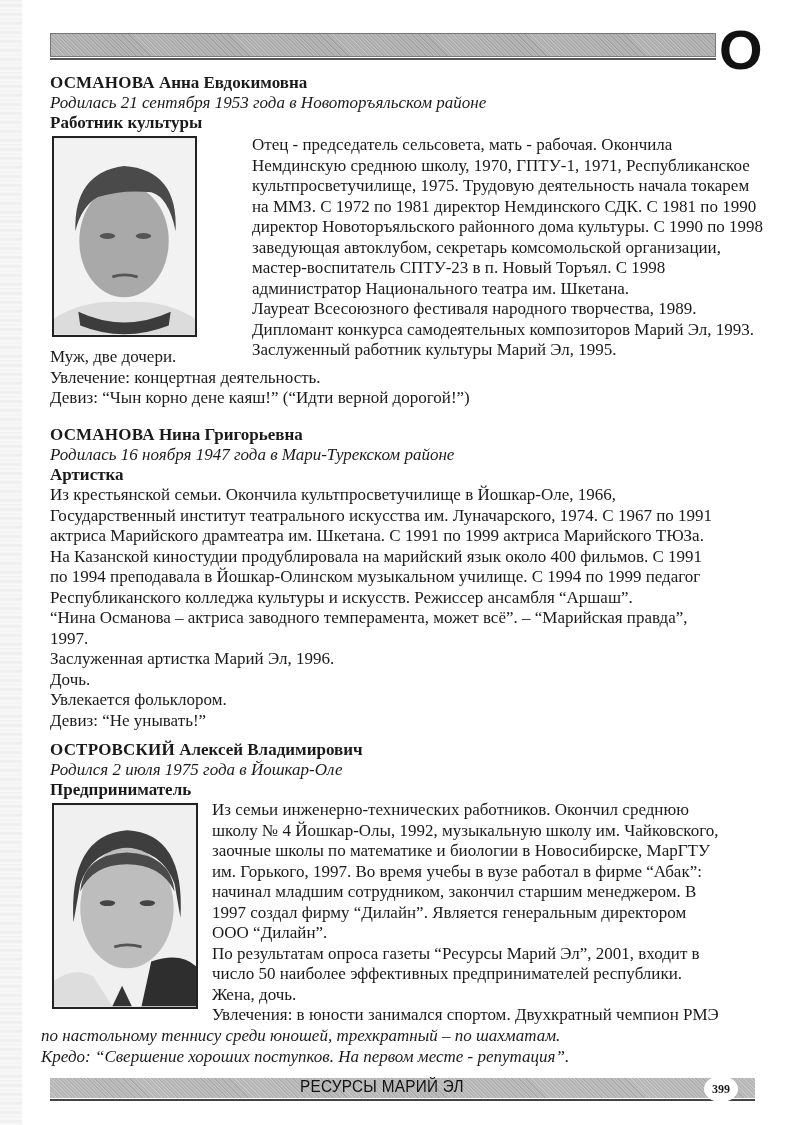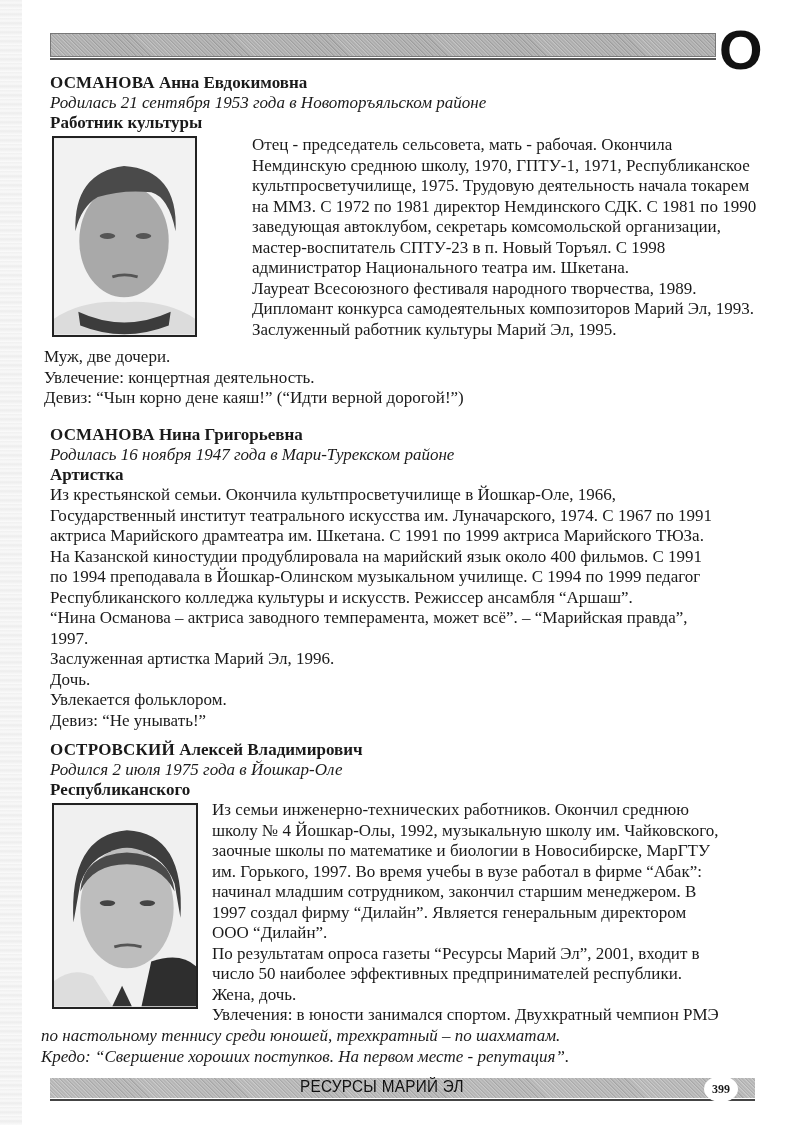--- a/index.html
+++ b/index.html
@@ -84,28 +84,29 @@
     <path d="M60 142 Q72 138 86 142" stroke="#555" stroke-width="3" fill="none"></path>
     <path d="M0 201 L0 185 Q30 165 72 168 Q115 165 145 185 L145 201 Z" fill="#dcdcdc"></path>
     <path d="M25 178 Q72 200 120 178 L118 192 Q72 210 27 192 Z" fill="#3c3c3c"></path>
   </svg>
 </div>
 <div class="wrap-text body-text" style="left:212px; top:135px;margin-left:40px;">
   <span class="line">Отец - председатель сельсовета, мать - рабочая. Окончила</span>
   <span class="line">Немдинскую среднюю школу, 1970, ГПТУ-1, 1971, Республиканское</span>
   <span class="line">культпросветучилище, 1975. Трудовую деятельность начала токарем</span>
   <span class="line">на ММЗ. С 1972 по 1981 директор Немдинского СДК. С 1981 по 1990</span>
+  <span class="line">директор Новоторъяльского районного дома культуры. С 1990 по 1998</span>
   <span class="line">заведующая автоклубом, секретарь комсомольской организации,</span>
   <span class="line">мастер-воспитатель СПТУ-23 в п. Новый Торъял. С 1998</span>
   <span class="line">администратор Национального театра им. Шкетана.</span>
   <span class="line">Лауреат Всесоюзного фестиваля народного творчества, 1989.</span>
   <span class="line">Дипломант конкурса самодеятельных композиторов Марий Эл, 1993.</span>
   <span class="line">Заслуженный работник культуры Марий Эл, 1995.</span>
 </div>
-<div class="wrap-text body-text" style="left:44px; top:347px;">
+<div class="wrap-text body-text" style="left:50px; top:347px;">
   <span class="line">Муж, две дочери.</span>
   <span class="line">Увлечение: концертная деятельность.</span>
   <span class="line">Девиз: “Чын корно дене каяш!” (“Идти верной дорогой!”)</span>
 </div>
 
 <div class="entry" style="top:425px;">
   <div class="name">
     <span class="surname">ОСМАНОВА</span>
     <span>Нина Григорьевна</span>
   </div>
@@ -126,21 +127,21 @@
   <span class="line">Увлекается фольклором.</span>
   <span class="line">Девиз: “Не унывать!”</span>
 </div>
 
 <div class="entry" style="top:740px;">
   <div class="name">
     <span class="surname">ОСТРОВСКИЙ</span>
     <span>Алексей Владимирович</span>
   </div>
   <div class="born">Родился 2 июля 1975 года в Йошкар-Оле</div>
-  <div class="profession">Республиканского</div>
+  <div class="profession">Предприниматель</div>
 </div>
 <div class="photo" style="left:52px; top:803px; width:146px; height:206px;">
   <svg viewBox="0 0 146 206">
     <rect width="146" height="206" fill="#f0f0f0"></rect>
     <path d="M20 120 Q15 30 75 25 Q135 28 130 115 L124 80 Q110 45 75 45 Q40 45 27 80 Z" fill="#3e3e3e"></path>
     <ellipse cx="75" cy="105" rx="48" ry="62" fill="#bdbdbd"></ellipse>
     <path d="M27 88 Q30 50 75 48 Q120 50 124 88 Q110 60 75 60 Q40 60 27 88 Z" fill="#4a4a4a"></path>
     <ellipse cx="55" cy="100" rx="8" ry="3" fill="#444"></ellipse>
     <ellipse cx="96" cy="100" rx="8" ry="3" fill="#444"></ellipse>
     <path d="M62 145 Q75 141 90 145" stroke="#555" stroke-width="3" fill="none"></path>

